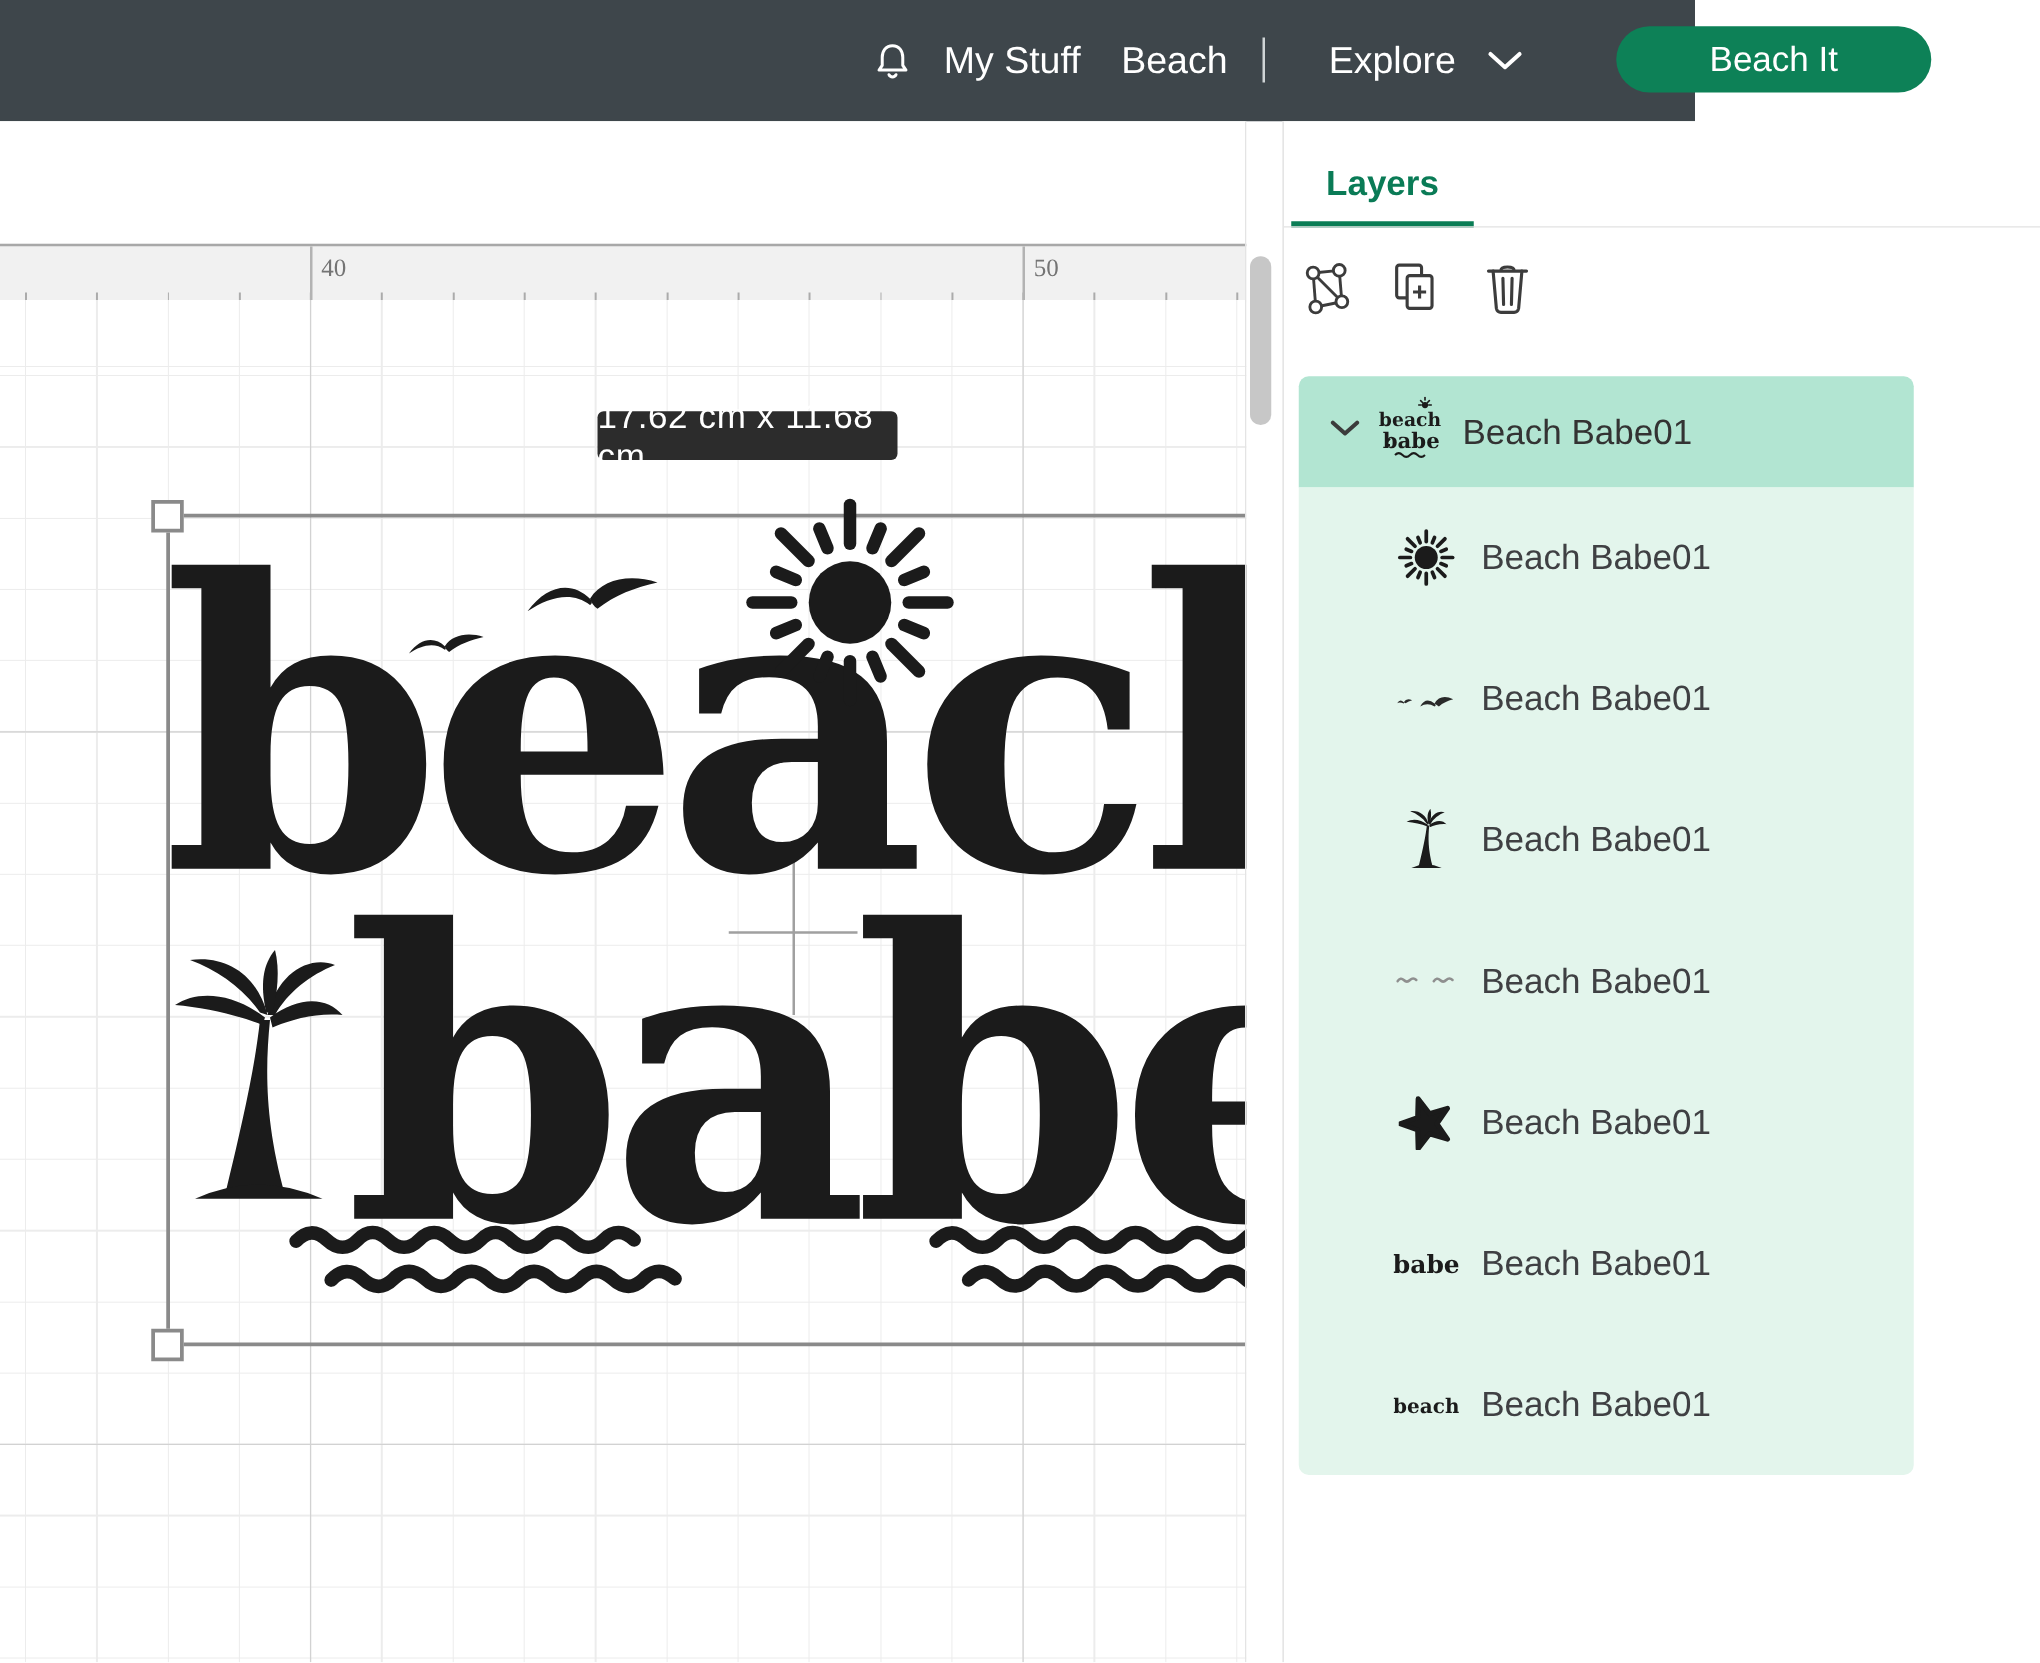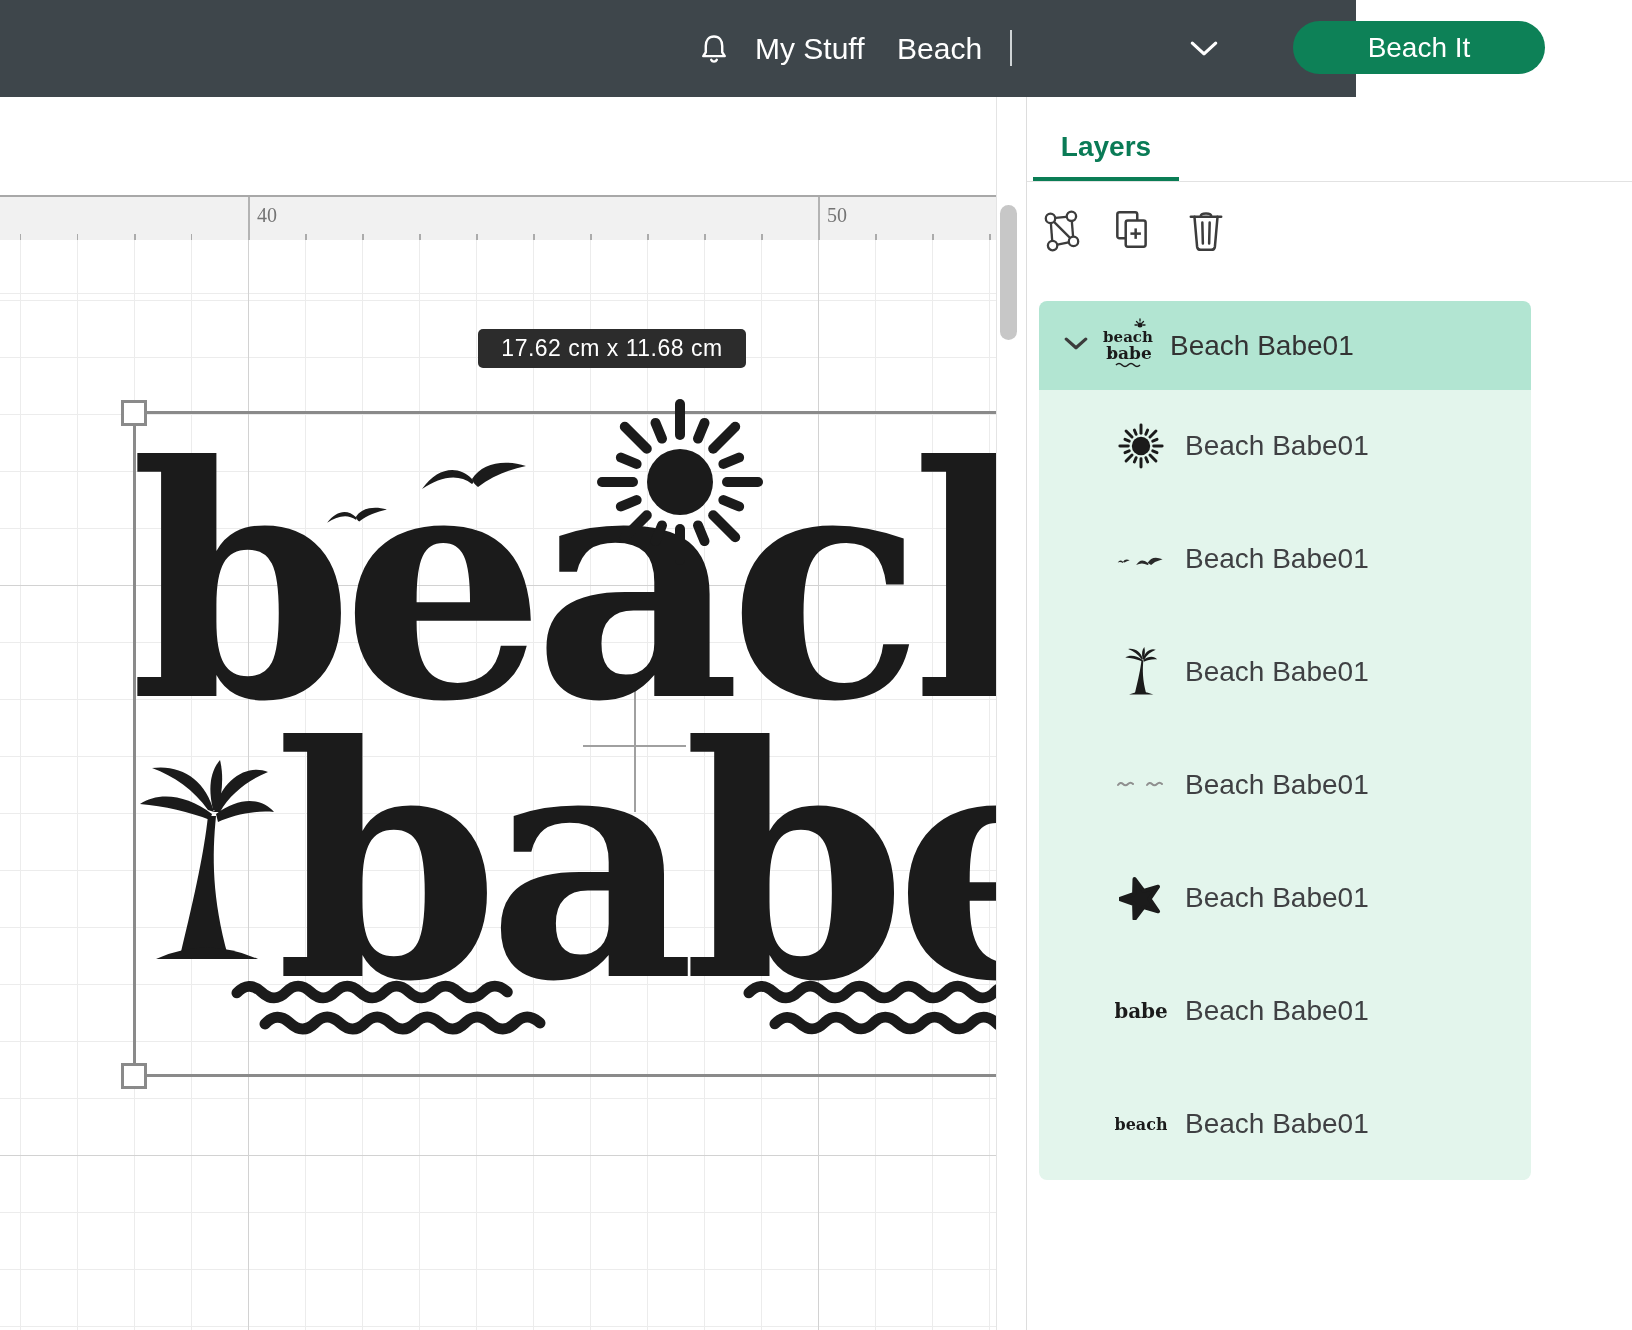--- a/index.html
+++ b/index.html
@@ -33,22 +33,22 @@
     background-position:20px 0,0 60px;}
   .grid-major-v{position:absolute;top:0;width:1px;height:1090px;background:#d2d2d2;}
   .grid-major-h{position:absolute;left:0;width:997px;height:1px;background:#d2d2d2;}
   .canvas-edge{position:absolute;left:996px;top:97px;width:1px;height:1233px;background:#e4e4e4;}
 
   
   .sel-line{position:absolute;background:#8a8a8a;}
   .sel-handle{position:absolute;width:20px;height:20px;background:#fff;border:3px solid #8a8a8a;}
   .crosshair-v{position:absolute;left:634px;top:688px;width:1.5px;height:124px;background:#a0a0a0;}
   .crosshair-h{position:absolute;left:583px;top:745px;width:103px;height:1.5px;background:#a0a0a0;}
-  .size-tooltip{position:absolute;left:478px;top:329px;width:268px;height:39px;background:#2c2c2c;
-    border-radius:5px;color:#fff;font-size:23px;display:flex;align-items:center;
+  .size-tooltip{position:absolute;left:478px;top:329px;width:240px;height:39px;background:#2c2c2c;
+    border-radius:5px;color:#fff;font-size:28px;display:flex;align-items:center;
     justify-content:center;letter-spacing:.5px;}
 
   
   .art-word{position:absolute;font-family:"DejaVu Serif",serif;font-weight:bold;color:#1b1b1b;
     font-size:320px;line-height:1;letter-spacing:-12px;white-space:nowrap;}
   .art{position:absolute;}
 
   
   .panel{position:absolute;left:1026px;top:97px;width:606px;height:1233px;background:#fff;
          border-left:1px solid #ddd;}
@@ -82,20 +82,21 @@
   <div class="topbar">
     <div class="tb-item" style="left:697px">
       <svg width="34" height="36" viewBox="0 0 24 24" fill="none" stroke="#fff" stroke-width="1.7" stroke-linecap="round" stroke-linejoin="round">
         <path d="M12,3.2 C8.2,3.2 6.2,6.2 6.2,9.8 L6.2,14.3 L4.4,17 L19.6,17 L17.8,14.3 L17.8,9.8 C17.8,6.2 15.8,3.2 12,3.2 Z"></path>
         <path d="M10,19.6 a2.2,2.2 0 0 0 4,0"></path>
       </svg>
     </div>
     <div class="tb-item" style="left:755px">My Stuff</div>
     <div class="tb-item" style="left:897px">Beach</div>
     <div class="tb-sep"></div>
+    <div class="tb-item" style="left:1063px">Explore</div>
     <div class="tb-item" style="left:1190px">
       <svg width="28" height="17" viewBox="0 0 26 16" fill="none" stroke="#fff" stroke-width="3" stroke-linecap="round" stroke-linejoin="round">
           <polyline points="2,3 13,13 24,3"></polyline>
         </svg>
     </div>
     <div class="makeit">Beach It</div>
   </div>
 
   <div class="toolbar-space"></div>
 

